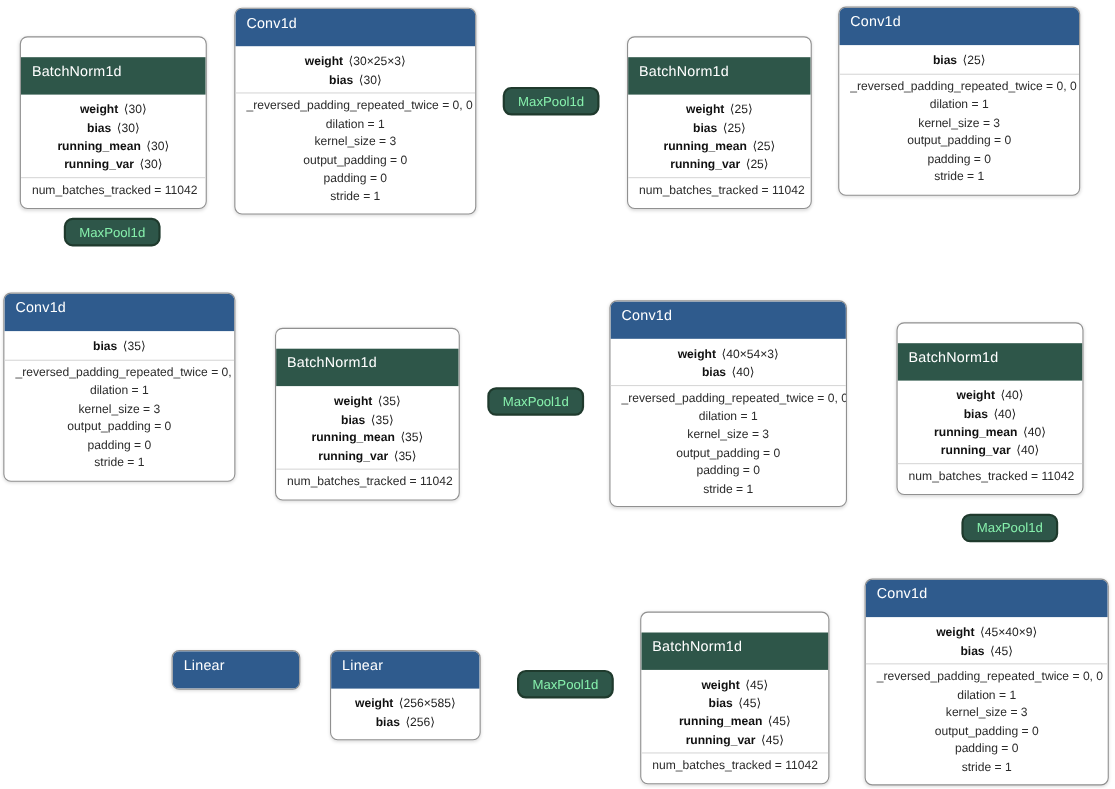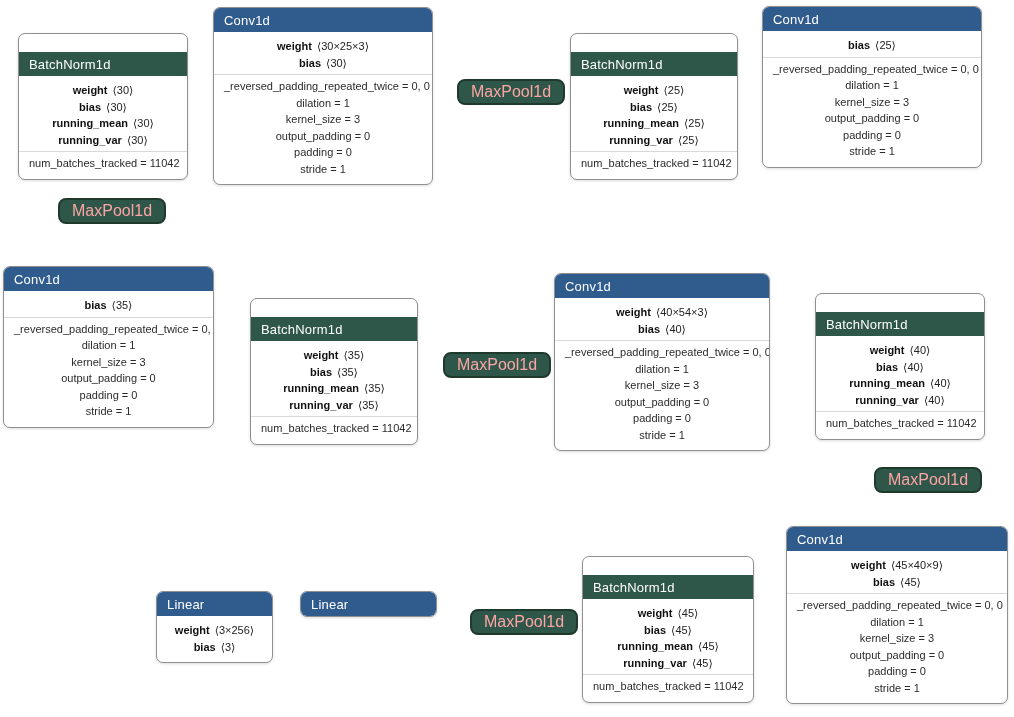--- a/index.html
+++ b/index.html
@@ -21,21 +21,21 @@
     border: 1px solid var(--card-border, #909090);
     border-radius: 7px;
     box-shadow: 0 1px 3px rgba(0,0,0,0.14);
     overflow: hidden;
     box-sizing: border-box;
   }
   .card-header {
     color: var(--header-text, #ffffff);
     font-size: 13px;
     font-weight: 500;
-    padding: 5px 10px 4px 10px;
+    padding: 5px 10px 14px 10px;
     letter-spacing: 0.2px;
     white-space: nowrap;
   }
   .card.blue  .card-header { background: var(--conv-header, #2F5B8D); }
   .card.green .card-header { background: var(--batchnorm-header, #2E5649); margin-top: 18px; }
   .card-body {
     padding: 6px 10px 7px 10px;
     text-align: center;
   }
   .field {
@@ -54,22 +54,22 @@
   .divider {
     border-top: 1px solid var(--divider, #d8d8d8);
     margin: 3px -10px 3px -10px;
     height: 0;
   }
   .pill {
     position: absolute;
     background: var(--maxpool-bg, #2E5649);
     border: 2px solid var(--maxpool-border, #1F3A2D);
     border-radius: 8px;
-    color: #fca5a5;
-    font-size: 16px;
+    color: #86efac;
+    font-size: 12px;
     line-height: 20px;
     height: 20px;
     padding: 1px 12px;
     white-space: nowrap;
     box-sizing: content-box;
   }
 </style>
 </head>
 <body>
 
@@ -171,27 +171,27 @@
         <div class="field"><span class="pname">bias</span><span class="pshape">⟨40⟩</span></div>
         <div class="field"><span class="pname">running_mean</span><span class="pshape">⟨40⟩</span></div>
         <div class="field"><span class="pname">running_var</span><span class="pshape">⟨40⟩</span></div>
         <div class="divider"></div>
         <div class="field"><span class="ptext">num_batches_tracked = 11042</span></div>
       </div>
     </div>
     <div class="pill" style="left: 874px; top: 467px;"><span class="pill-label">MaxPool1d</span></div>
     <div class="card blue" style="left: 156px; top: 591px; width: 117px;">
       <div class="card-header">Linear</div>
-      <div class="card-body">
-        <div class="field"><span class="pname">weight</span><span class="pshape">⟨3×256⟩</span></div>
-        <div class="field"><span class="pname">bias</span><span class="pshape">⟨3⟩</span></div>
-      </div>
     </div>
     <div class="card blue" style="left: 300px; top: 591px; width: 137px;">
       <div class="card-header">Linear</div>
+      <div class="card-body">
+        <div class="field"><span class="pname">weight</span><span class="pshape">⟨256×585⟩</span></div>
+        <div class="field"><span class="pname">bias</span><span class="pshape">⟨256⟩</span></div>
+      </div>
     </div>
     <div class="pill" style="left: 470px; top: 609px;"><span class="pill-label">MaxPool1d</span></div>
     <div class="card green" style="left: 582px; top: 556px; width: 172px;">
       <div class="card-header">BatchNorm1d</div>
       <div class="card-body">
         <div class="field"><span class="pname">weight</span><span class="pshape">⟨45⟩</span></div>
         <div class="field"><span class="pname">bias</span><span class="pshape">⟨45⟩</span></div>
         <div class="field"><span class="pname">running_mean</span><span class="pshape">⟨45⟩</span></div>
         <div class="field"><span class="pname">running_var</span><span class="pshape">⟨45⟩</span></div>
         <div class="divider"></div>

